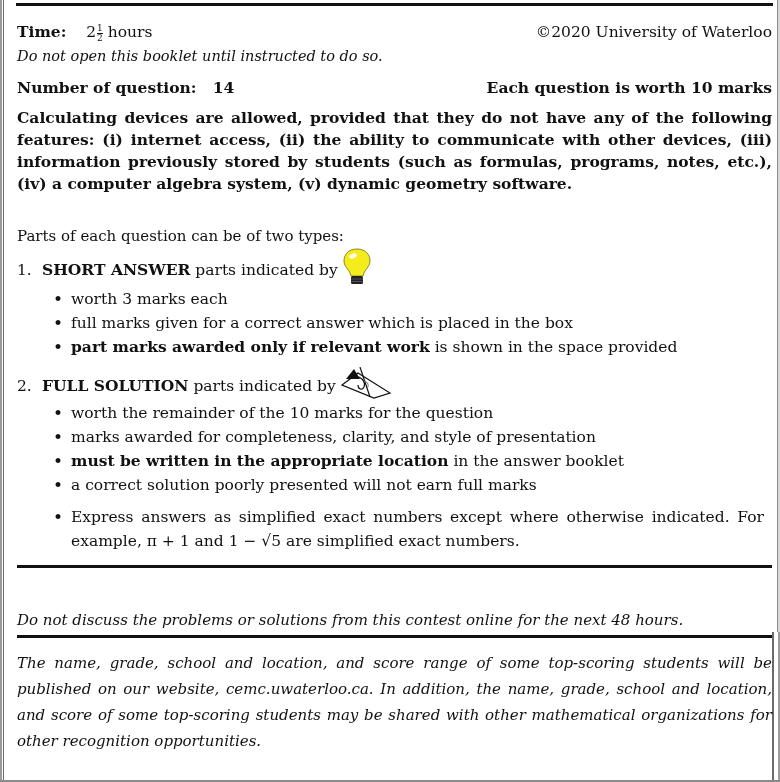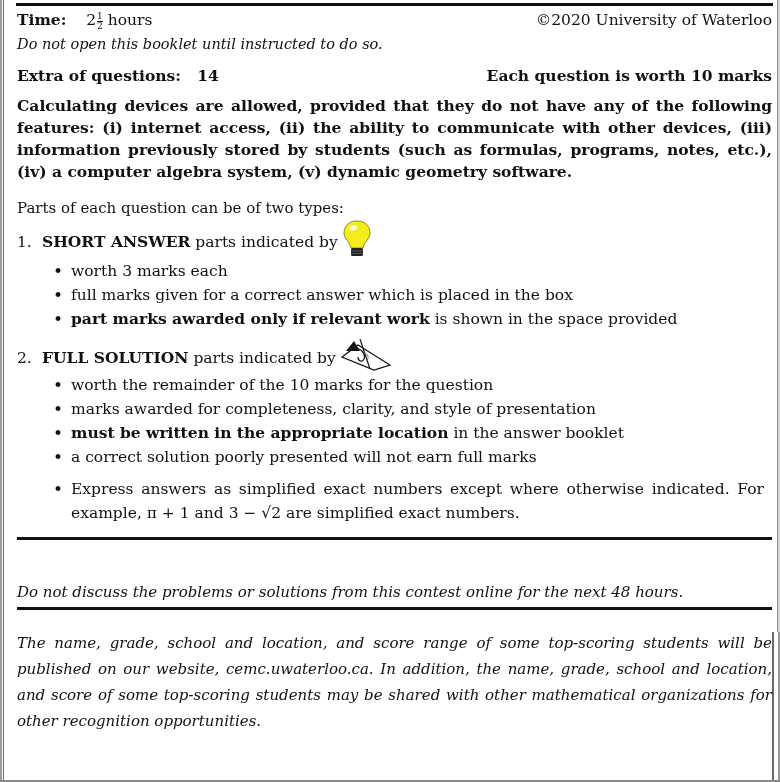--- a/index.html
+++ b/index.html
@@ -6,21 +6,21 @@
     body { width: 780px; height: 782px; overflow: hidden; position: relative;
            font-family: "DejaVu Serif", "Liberation Serif", serif; color: #111; }
     .frame-left { position: absolute; left: 0; top: 0; width: 4px; height: 782px;
                   border-left: 2px solid #9a9a9a; border-right: 1px solid #6a6a6a; box-sizing: border-box; }
     .frame-right-top { position: absolute; right: 0; top: 0; width: 3px; height: 632px;
                   border-left: 1px solid #8a8a8a; box-sizing: border-box; background:#d8d8d8; }
     .frame-right-bot { position: absolute; right: 0; top: 632px; width: 8px; height: 150px;
                   border-left: 2px solid #6a6a6a; border-right: 2px solid #9a9a9a; box-sizing: border-box; }
     .frame-bottom { position: absolute; left: 0; bottom: 0; width: 780px; height: 2px; background: #8a8a8a; }
     .top-rule { position: absolute; left: 16px; top: 3px; width: 757px; height: 3px; background: #111; }
-    .content { position: absolute; left: 17px; top: 9px; width: 755px;
+    .content { position: absolute; left: 17px; top: 21px; width: 755px;
                font-size: 15.5px; line-height: 22px; }
     .row { display: flex; justify-content: space-between; align-items: baseline; }
     .b { font-weight: bold; }
     .it { font-style: italic; margin-top: 37px; }
     .center { text-align: left; }
     .frac { display: inline-flex; flex-direction: column; font-size: 9px; line-height: 9px;
             vertical-align: middle; text-align: center; margin-left: 1px; }
     .frac span { display:block; }
     .frac .num { border-bottom: 1px solid #111; }
     .para { text-align: justify; }
@@ -55,29 +55,29 @@
         </span>
       <span>hours</span>
     </span>
     <span>©2020 University of Waterloo</span>
   </div>
 
   <div class="center it" style="font-size:14.5px; margin-top:0px;">Do not open this booklet until instructed to do so.</div>
 
   <div class="row b" style="margin-top:10px;">
     <span>
-      <span>Extra of questions:</span>&nbsp;&nbsp;
+      <span>Number of question:</span>&nbsp;&nbsp;
       <span>14</span>
     </span>
     <span>Each question is worth 10 marks</span>
   </div>
 
   <div class="para b" style="margin-top:8px; line-height:22px;">Calculating devices are allowed, provided that they do not have any of the following features: (i) internet access, (ii) the ability to communicate with other devices, (iii) information previously stored by students (such as formulas, programs, notes, etc.), (iv) a computer algebra system, (v) dynamic geometry software.</div>
 
-  <div style="margin-top:14px; font-size:15px;">Parts of each question can be of two types:</div>
+  <div style="margin-top:30px; font-size:15px;">Parts of each question can be of two types:</div>
 
   <div>
     <div class="type-head">
       <span class="type-num">1.</span>
       <span class="b">SHORT ANSWER</span>&nbsp;
       <span>parts indicated by</span>
       <span class="icon">
         <svg width="30" height="40" viewBox="0 0 30 40">
           <path d="M15 2 C6 2 2 8 2 14 C2 20 8 23 9 29 L21 29 C22 23 28 20 28 14 C28 8 24 2 15 2 Z" fill="#f5ec1e" stroke="#8a8a20" stroke-width="1"></path>
           <ellipse cx="11" cy="9" rx="4" ry="2.5" fill="#ffffff" opacity="0.9" transform="rotate(-20 11 9)"></ellipse>
@@ -112,20 +112,20 @@
     <ul class="bul" style="margin-top:-4px;">
       <li><span class="b"></span><span>worth the remainder of the 10 marks for the question</span></li>
       <li><span class="b"></span><span>marks awarded for completeness, clarity, and style of presentation</span></li>
       <li><span class="b">must be written in the appropriate location</span><span> in the answer booklet</span></li>
       <li><span class="b"></span><span>a correct solution poorly presented will not earn full marks</span></li>
     </ul>
   </div>
 
 
   <ul class="bul bul2" style="margin-top:2px;">
-    <li>Express answers as simplified exact numbers except where otherwise indicated. For example, π + 1 and 3 − √2 are simplified exact numbers.</li>
+    <li>Express answers as simplified exact numbers except where otherwise indicated. For example, π + 1 and 1 − √5 are simplified exact numbers.</li>
   </ul>
 
   <div class="rule" style="margin-top:12px;"></div>
   <div class="it" style="font-size:15px; line-height:30px;">Do not discuss the problems or solutions from this contest online for the next 48 hours.</div>
   <div class="rule"></div>
-  <div class="it bottom-note" style="margin-top:20px;">The name, grade, school and location, and score range of some top-scoring students will be published on our website, cemc.uwaterloo.ca. In addition, the name, grade, school and location, and score of some top-scoring students may be shared with other mathematical organizations for other recognition opportunities.</div>
+  <div class="it bottom-note" style="margin-top:12px;">The name, grade, school and location, and score range of some top-scoring students will be published on our website, cemc.uwaterloo.ca. In addition, the name, grade, school and location, and score of some top-scoring students may be shared with other mathematical organizations for other recognition opportunities.</div>
 </div>
 
 </body></html>

